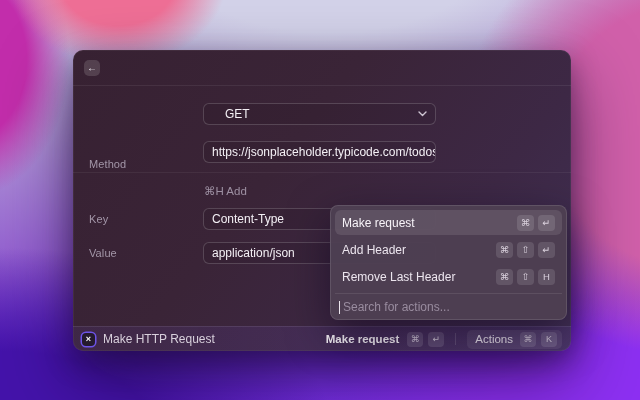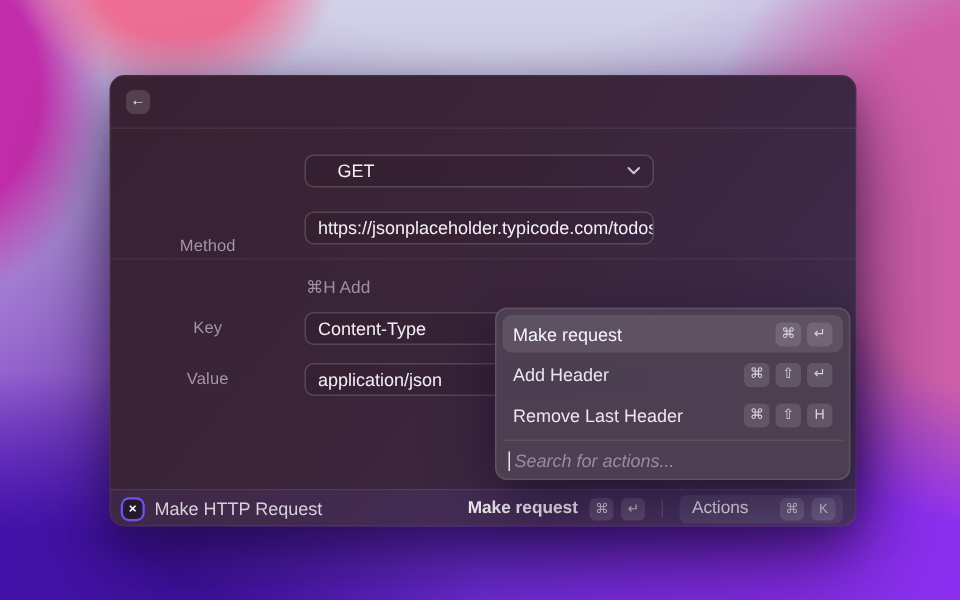--- a/index.html
+++ b/index.html
@@ -30,21 +30,21 @@
     position:absolute; left:0; top:0; right:0; height:36px;
     border-bottom:1px solid rgba(255,255,255,.07);
   }
   .back-btn {
     position:absolute; left:11px; top:10px; width:16px; height:16px;
     border-radius:5px; background:rgba(255,255,255,.14);
     color:#f3eef4; font-size:10px; line-height:16px; text-align:center; cursor:default;
   }
 
   .form-label {
-    position:absolute; left:3px; width:125px; text-align:center;
+    position:absolute; left:16px; width:125px; text-align:left;
     font-size:11px; color:#a396a8; letter-spacing:.1px;
   }
   .field {
     position:absolute; left:130px; width:233px; height:22px;
     border:1px solid rgba(255,255,255,.17); border-radius:6px;
     background:rgba(10,5,15,.08);
     display:flex; align-items:center; padding:0 8px;
     font-size:12px; color:#f4f0f5; white-space:nowrap; overflow:hidden;
   }
   .field .chev { margin-left:auto; display:flex; align-items:center; }
@@ -70,21 +70,21 @@
   .kbd-sm {
     min-width:16px; height:15px; padding:0 3px; border-radius:4px;
     background:rgba(255,255,255,.13); color:#d3c9d8; font-size:9px;
     display:flex; align-items:center; justify-content:center;
   }
   .v-divider { width:1px; height:12px; background:rgba(255,255,255,.14); margin:0 6px; }
   .actions-btn {
     display:flex; align-items:center; gap:5px; height:19px; padding:0 5px 0 8px;
     border-radius:5px; background:rgba(255,255,255,.08); cursor:default;
   }
-  .actions-btn .lbl { font-size:11.5px; color:#e9e3ec; margin-right:16px; }
+  .actions-btn .lbl { font-size:11.5px; color:#e9e3ec; margin-right:2px; }
 
   
   .popup {
     position:absolute; left:330px; top:205px; width:237px; height:115px;
     border-radius:8px; background:rgba(77,63,82,.97);
     box-shadow:0 14px 42px rgba(12,2,28,.5), inset 0 0 0 1px rgba(255,255,255,.11);
     padding:5px 5px 0 5px; z-index:5; display:flex; flex-direction:column;
   }
   .menu-item {
     height:25px; flex:0 0 25px; border-radius:6px; display:flex; align-items:center;
@@ -95,21 +95,21 @@
   .menu-item.selected .mi-label { color:#f8f4f9; }
   .menu-item + .menu-item { margin-top:2px; }
   .mi-keys { margin-left:auto; display:flex; gap:4px; }
   .kbd {
     min-width:17px; height:16px; padding:0 3px; border-radius:4px;
     background:rgba(255,255,255,.12); color:#d9d0dc; font-size:9.5px;
     display:flex; align-items:center; justify-content:center;
   }
   .popup-search {
     margin-top:4px; border-top:1px solid rgba(255,255,255,.09);
-    height:29px; display:flex; align-items:center; padding:0 4px; cursor:text;font-style:italic;
+    height:29px; display:flex; align-items:center; padding:0 4px; cursor:text;
   }
   .caret { width:1px; height:13px; background:#ece6ee; margin-right:3px; }
   .search-placeholder { font-size:12px; color:#998c9f; }
 </style>
 </head>
 <body>
 
 <div class="stage">
 
   <div class="window">

